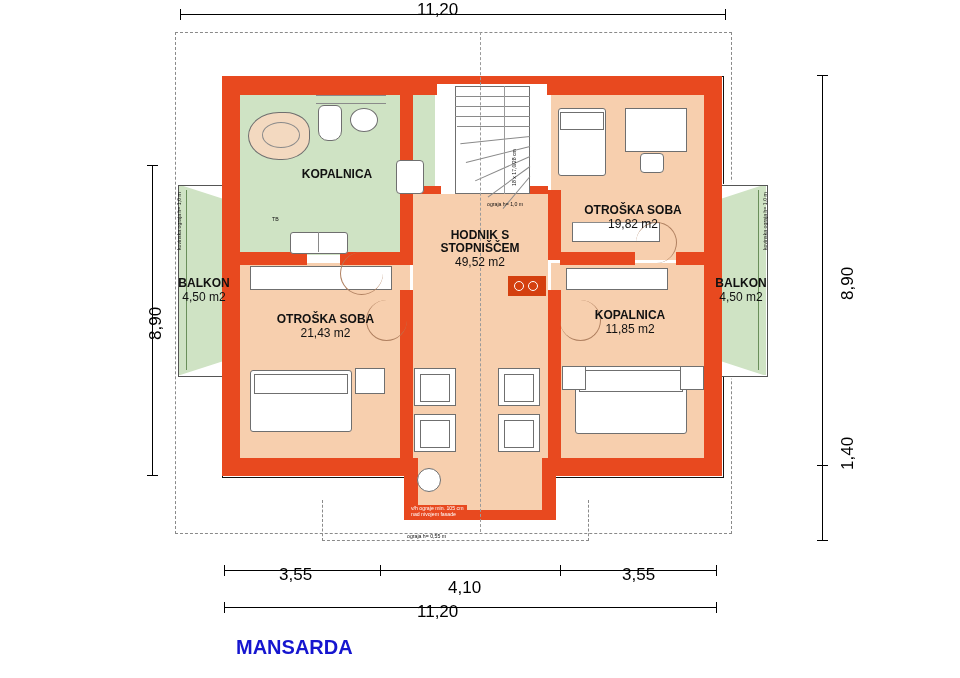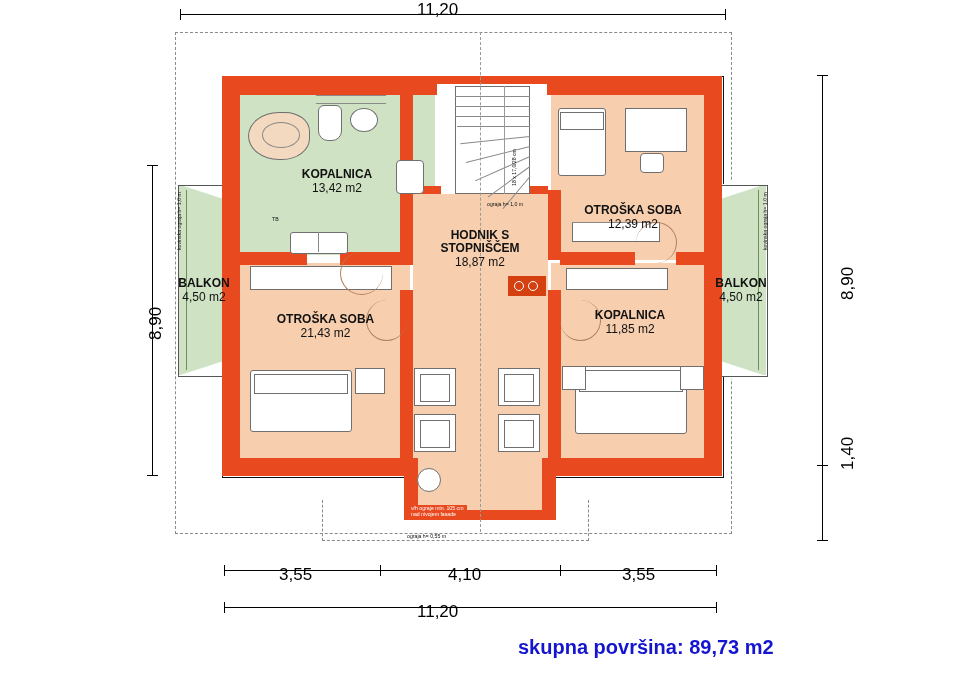--- a/index.html
+++ b/index.html
@@ -206,50 +206,49 @@
   <div class="thin" style="left:758px;top:190px;width:1px;height:180px;background:#6a8f5a;"></div>
   <div class="tiny-v" style="left:176px;top:250px;">kovinska ograja h= 1,0 m</div>
   <div class="tiny-v" style="left:762px;top:250px;">kovinska ograja h= 1,0 m</div>
 
   <div class="abs" style="left:409px;top:505px;width:58px;height:12px;background:#e8491f;"></div>
   <div class="tiny" style="left:411px;top:505px;color:#fff;">v/h ograje min. 105 cm</div>
   <div class="tiny" style="left:411px;top:511px;color:#fff;">nad nivojem fasade</div>
   <div class="tiny" style="left:407px;top:533px;">ograja h= 0,55 m</div>
 
   <div class="lbl lbl-b" style="left:232px;top:168px;width:210px;">KOPALNICA</div>
-  <div class="lbl" style="left:232px;top:182px;width:210px;">13,42 m2</div>
 
   <div class="lbl lbl-b" style="left:553px;top:204px;width:160px;">OTROŠKA SOBA</div>
-  <div class="lbl" style="left:553px;top:218px;width:160px;">12,39 m2</div>
+  <div class="lbl" style="left:553px;top:218px;width:160px;">19,82 m2</div>
 
   <div class="lbl lbl-b" style="left:411px;top:229px;width:138px;">HODNIK S</div>
   <div class="lbl lbl-b" style="left:411px;top:242px;width:138px;">STOPNIŠČEM</div>
-  <div class="lbl" style="left:411px;top:256px;width:138px;">18,87 m2</div>
+  <div class="lbl" style="left:411px;top:256px;width:138px;">49,52 m2</div>
 
   <div class="lbl lbl-b" style="left:243px;top:313px;width:165px;">OTROŠKA SOBA</div>
   <div class="lbl" style="left:243px;top:327px;width:165px;">21,43 m2</div>
 
   <div class="lbl lbl-b" style="left:556px;top:309px;width:148px;">KOPALNICA</div>
   <div class="lbl" style="left:556px;top:323px;width:148px;">11,85 m2</div>
 
   <div class="lbl lbl-b" style="left:176px;top:277px;width:56px;">BALKON</div>
   <div class="lbl" style="left:176px;top:291px;width:56px;">4,50 m2</div>
 
   <div class="lbl lbl-b" style="left:712px;top:277px;width:58px;">BALKON</div>
   <div class="lbl" style="left:712px;top:291px;width:58px;">4,50 m2</div>
 
   <div class="dim-line-h" style="left:224px;top:570px;width:492px;"></div>
   <div class="tick-v" style="left:224px;top:565px;"></div>
   <div class="tick-v" style="left:380px;top:565px;"></div>
   <div class="tick-v" style="left:560px;top:565px;"></div>
   <div class="tick-v" style="left:716px;top:565px;"></div>
   <div class="dim-text" style="left:279px;top:565px;">3,55</div>
-  <div class="dim-text" style="left:448px;top:565px;">4,10</div>
+  <div class="dim-text" style="left:448px;top:578px;">4,10</div>
   <div class="dim-text" style="left:622px;top:565px;">3,55</div>
 
   <div class="dim-line-h" style="left:224px;top:607px;width:492px;"></div>
   <div class="tick-v" style="left:224px;top:602px;"></div>
   <div class="tick-v" style="left:716px;top:602px;"></div>
   <div class="dim-text" style="left:417px;top:602px;">11,20</div>
 
-  <div class="caption" style="left:518px;top:636px;">skupna površina: 89,73 m2</div>
+  <div class="caption" style="left:236px;top:636px;">MANSARDA</div>
 
 </div>
 
 </body></html>

